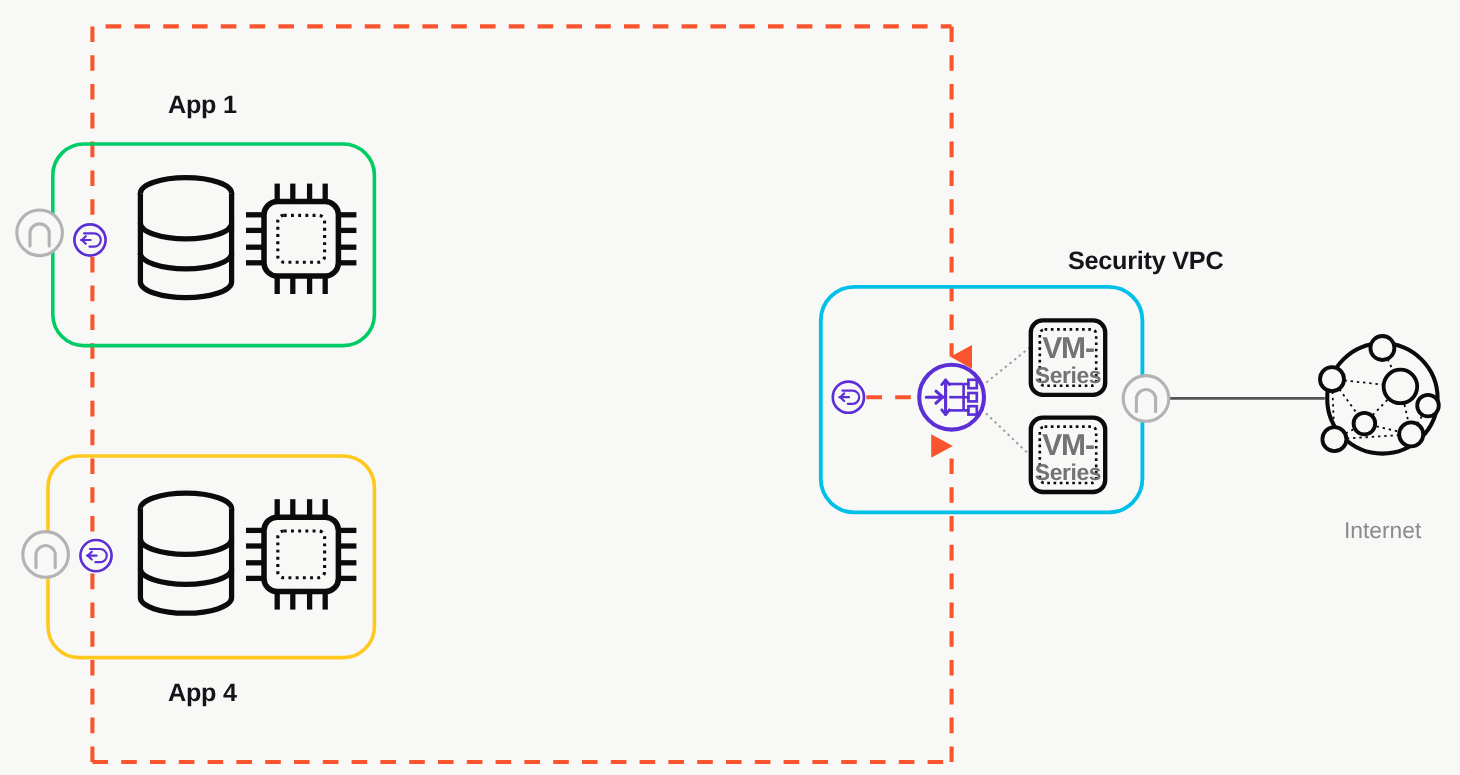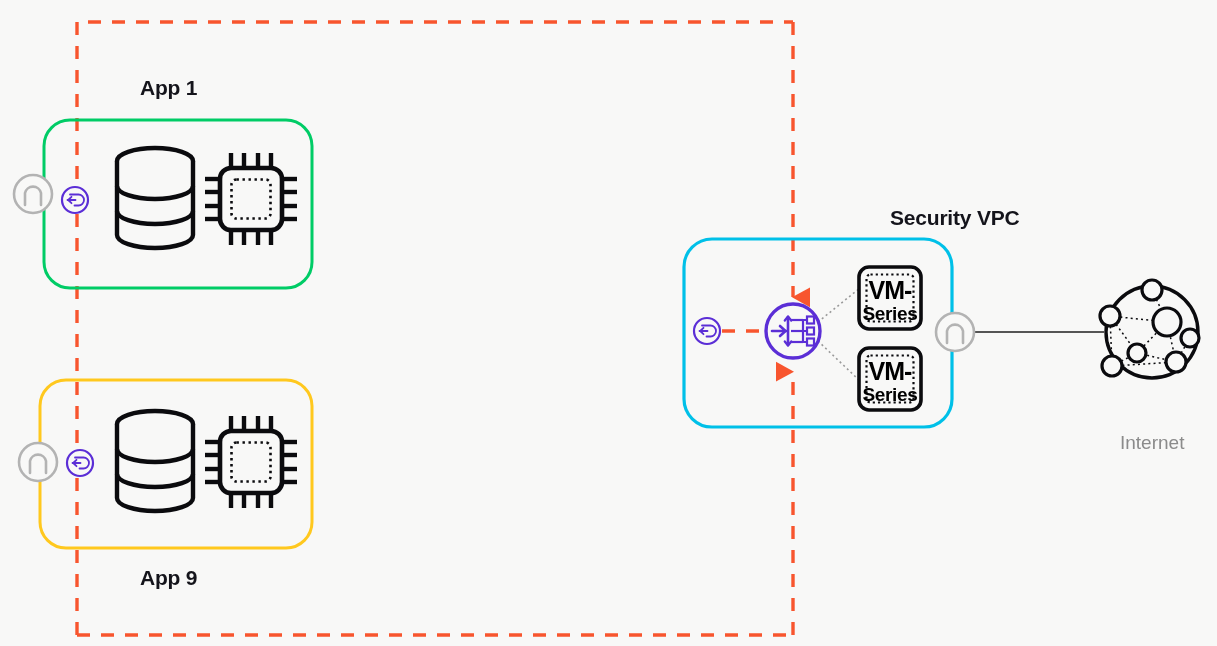--- a/index.html
+++ b/index.html
@@ -34,21 +34,21 @@
   }
   .internet-title {
     font-size: 19px;
     font-weight: normal;
     color: #8b8b8b;
   }
   .vm-label {
     position: absolute;
     text-align: center;
     line-height: 1;
-    color: #000000;
+    color: #737373;
     pointer-events: none;
   }
   .vm-label .vm-top {
     display: block;
     font-size: 25px;
     font-weight: bold;
     letter-spacing: -1px;
   }
   .vm-label .vm-bot {
     display: block;
@@ -245,21 +245,21 @@
       <circle cx="1190" cy="338" r="9" fill="#f8f8f7" stroke="#0b0b0e" stroke-width="3.2"></circle>
       <circle cx="1112" cy="366" r="10" fill="#f8f8f7" stroke="#0b0b0e" stroke-width="3.2"></circle>
       <circle cx="1176" cy="362" r="10" fill="#f8f8f7" stroke="#0b0b0e" stroke-width="3.2"></circle>
       <circle cx="1167" cy="322" r="14" fill="#f8f8f7" stroke="#0b0b0e" stroke-width="3.2"></circle>
       <circle cx="1137" cy="353" r="9" fill="#f8f8f7" stroke="#0b0b0e" stroke-width="3.2"></circle>
     </g>
   </svg>
 
   <div class="lbl zone-title" style="left:140px; top:76px;">App 1</div>
 
-  <div class="lbl zone-title" style="left:140px; top:566px;">App 9</div>
+  <div class="lbl zone-title" style="left:140px; top:566px;">App 4</div>
 
   <div class="lbl zone-title" style="left:862px; top:206px;margin-left:28px;">Security VPC</div>
 
   <div class="lbl internet-title" style="left:1120px; top:389px;margin-top:43px;">Internet</div>
 
   <div class="vm-label" style="left:859px; top:278px; width:62px;">
     <span class="vm-top">VM-</span>
     <span class="vm-bot">Series</span>
   </div>
 

